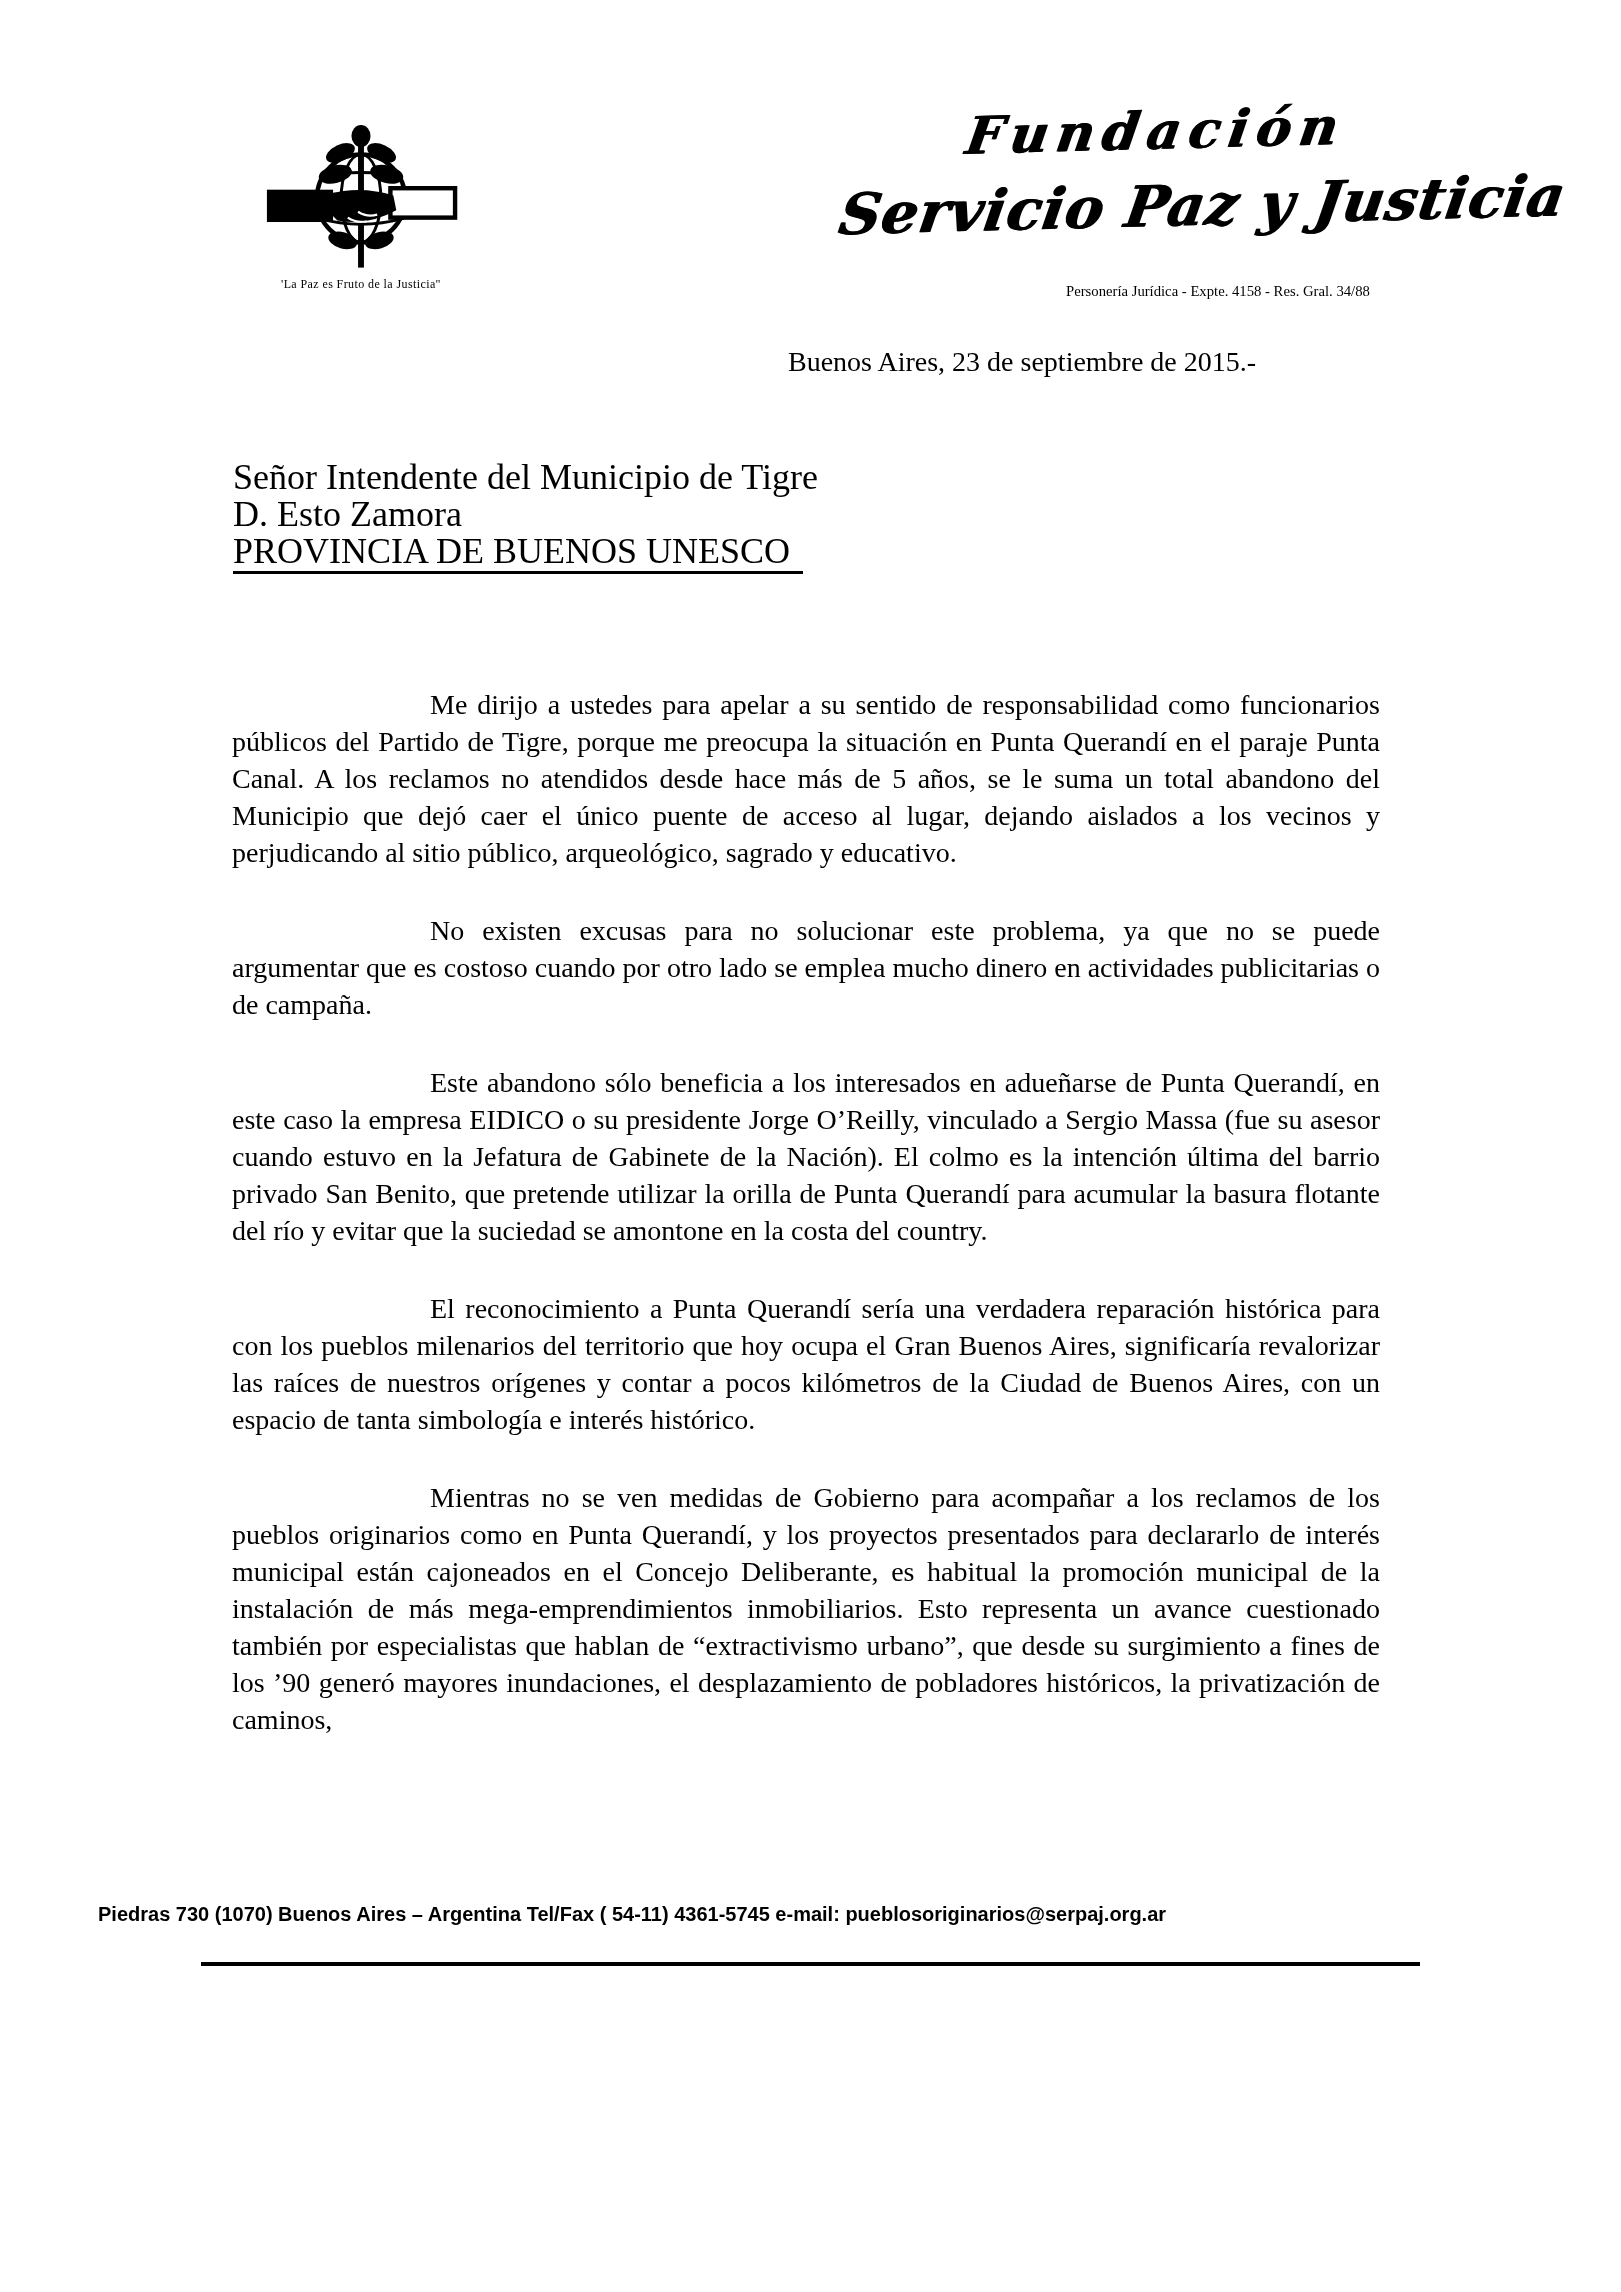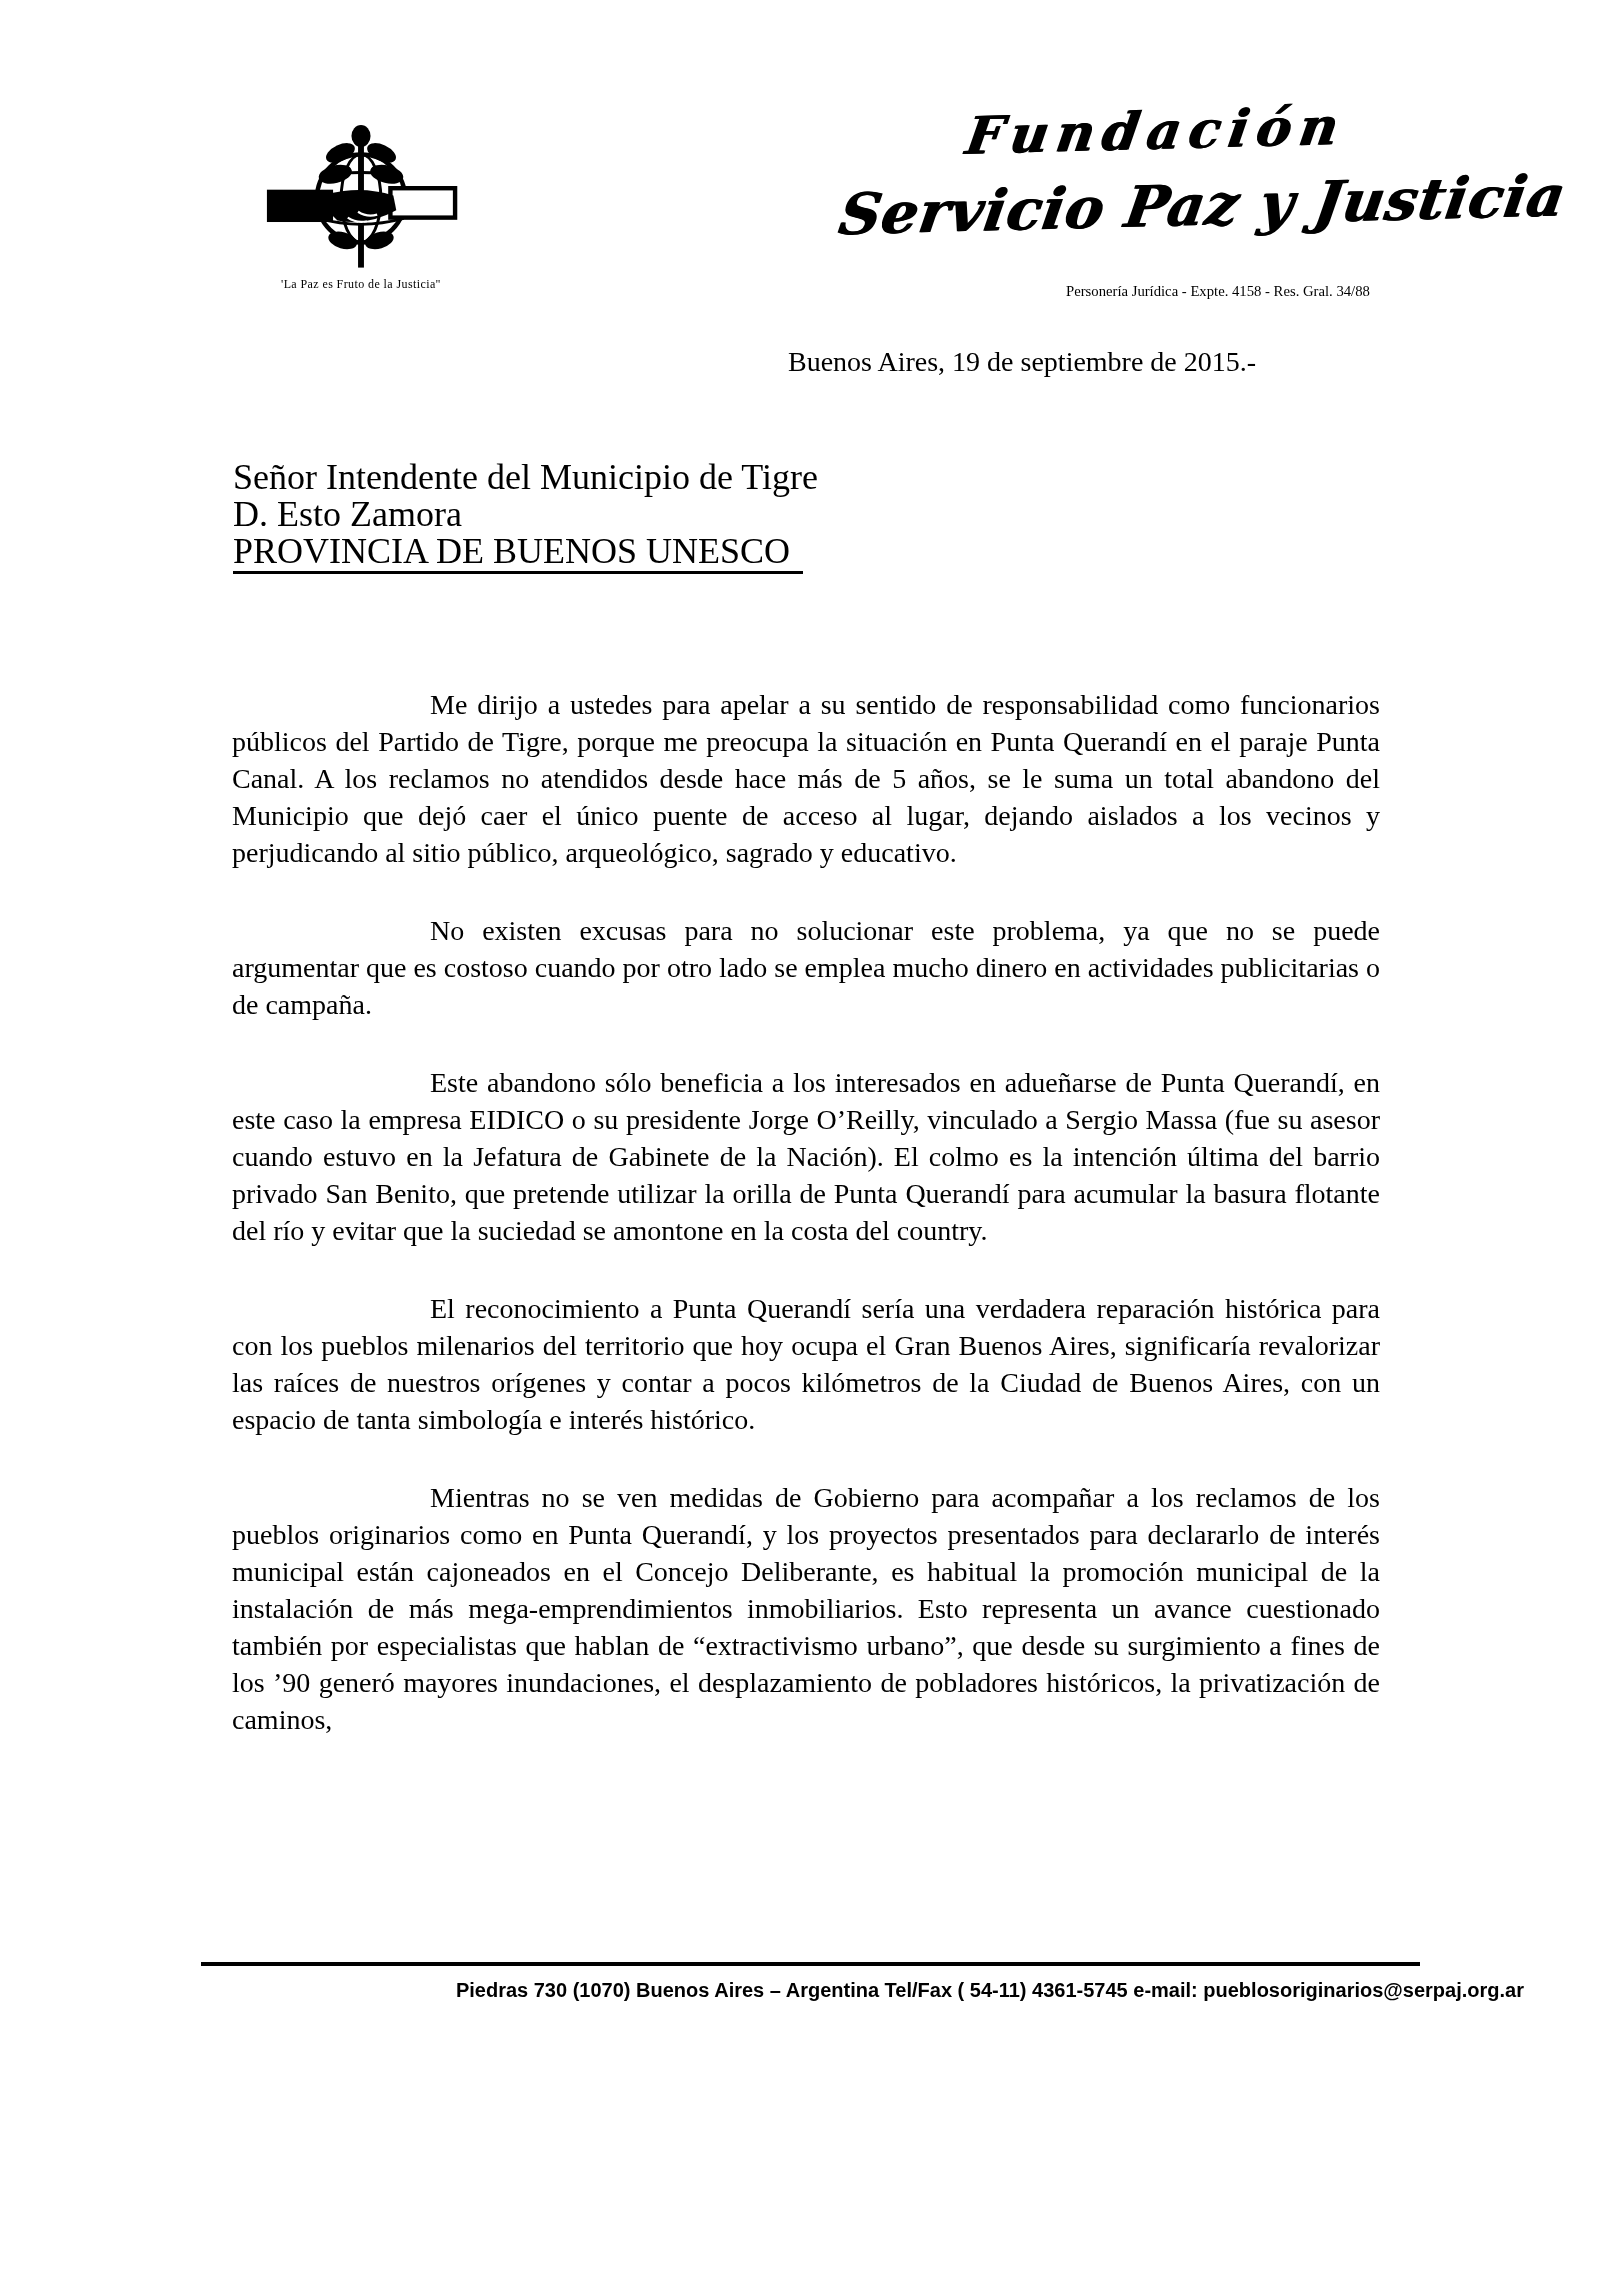--- a/index.html
+++ b/index.html
@@ -60,22 +60,22 @@
     line-height:37px;
     text-align:justify;
     text-indent:198px;
   }
   
   .footer-rule{
     position:absolute;left:201px;top:1962px;
     width:1219px;height:3.6px;background:#000;
   }
   .footer{
-    position:absolute;left:98px;top:1971px;width:1426px;
-    text-align:right;
+    position:absolute;left:98px;top:1895px;width:1426px;
+    text-align:left;
     font-family:"Liberation Sans", sans-serif;
     font-weight:bold;
     font-size:20px;
     line-height:38px;
   }
 </style>
 </head>
 <body>
 
 <div class="page">
@@ -104,21 +104,21 @@
       <path d="M112 126 q12 8 26 5" stroke="#fff" stroke-width="3" fill="none"></path>
       <path d="M126 118 q12 8 26 4" stroke="#fff" stroke-width="3" fill="none"></path>
     </svg>
     <div class="logo-caption">'La Paz es Fruto de la Justicia"</div>
   </div>
 
   <div class="script script-fundacion">Fundación</div>
   <div class="script script-servicio">Servicio Paz y Justicia</div>
   <div class="legal-line">Personería Jurídica - Expte. 4158 - Res. Gral. 34/88</div>
 
-  <div class="dateline">Buenos Aires, 19 de septiembre de 2015.-</div>
+  <div class="dateline">Buenos Aires, 23 de septiembre de 2015.-</div>
 
   <div class="recipient">
     <div>Señor Intendente del Municipio de Tigre</div>
     <div>D. Esto Zamora</div>
     <div class="underl"><span>PROVINCIA DE BUENOS UNESCO</span></div>
   </div>
 
   <div class="body-text">
     <p>Me dirijo a ustedes para apelar a su sentido de responsabilidad como funcionarios públicos del Partido de Tigre, porque me preocupa la situación en Punta Querandí en el paraje Punta Canal.  A los reclamos no atendidos desde hace más de 5 años, se le suma un total abandono del Municipio que dejó caer el único puente de acceso al lugar, dejando aislados a los vecinos y perjudicando al sitio público, arqueológico, sagrado y educativo.</p>
     <p>No existen excusas para no solucionar este problema, ya que no se puede argumentar que es costoso cuando por otro lado se emplea mucho dinero en actividades publicitarias o de campaña.</p>

